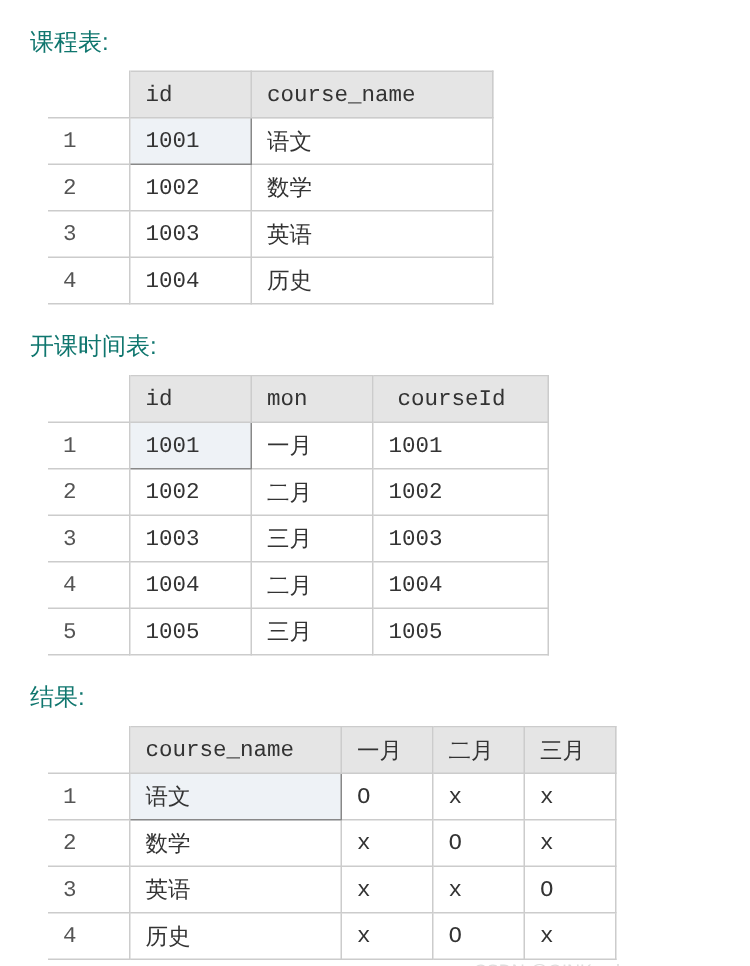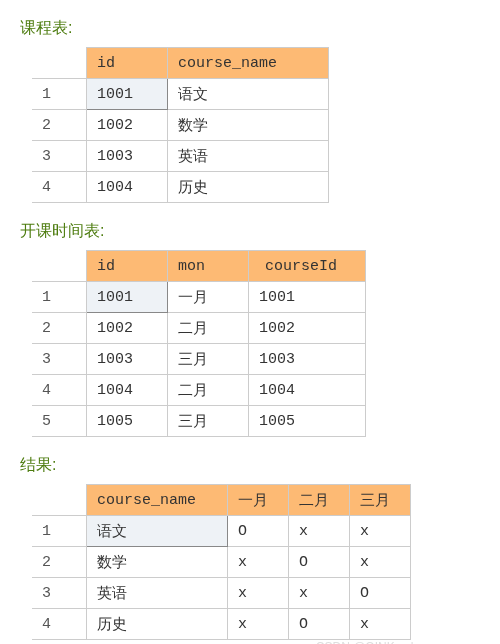--- a/index.html
+++ b/index.html
@@ -8,21 +8,21 @@
       color: #333;
       padding: 12px 20px;
       background: #fff;
       margin: 0;
       width: 500px;
       box-sizing: border-box;
     }
     .section-title {
       font-size: 16px;
       margin: 6px 0 8px 0;
-      color: #4d7c0f;
+      color: #0f766e;
     }
     table {
       border-collapse: collapse;
       margin-left: 12px;
       margin-bottom: 18px;
       font-family: "SimSun", "Courier New", monospace;
       font-size: 15px;
     }
     th, td {
       border: 1px solid #ccc;
@@ -37,21 +37,21 @@
       border-bottom: 1px solid #ccc;
       border-right: 1px solid #ccc;
       color: #555;
       text-align: left;
       width: 34px;
       background: #fff;
     }
     thead th {
       font-weight: normal;
       color: #333;
-      background: #fdba74;
+      background: #e5e5e5;
       font-family: "Courier New", monospace;
     }
     thead th.rownum-head {
       border-top: none;
       border-left: none;
     }
     .col-id { width: 60px; }
     .col-coursename { width: 140px; }
     .col-mon { width: 60px; }
     .col-courseid { width: 90px; padding-left: 16px; }

